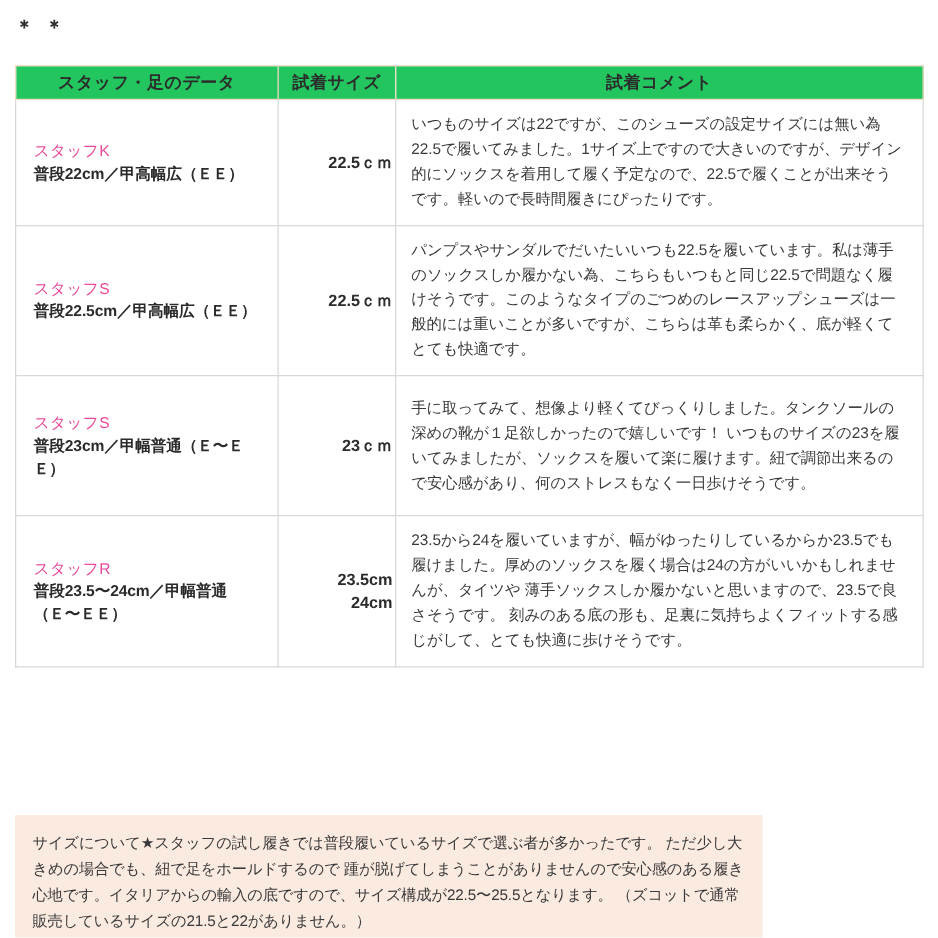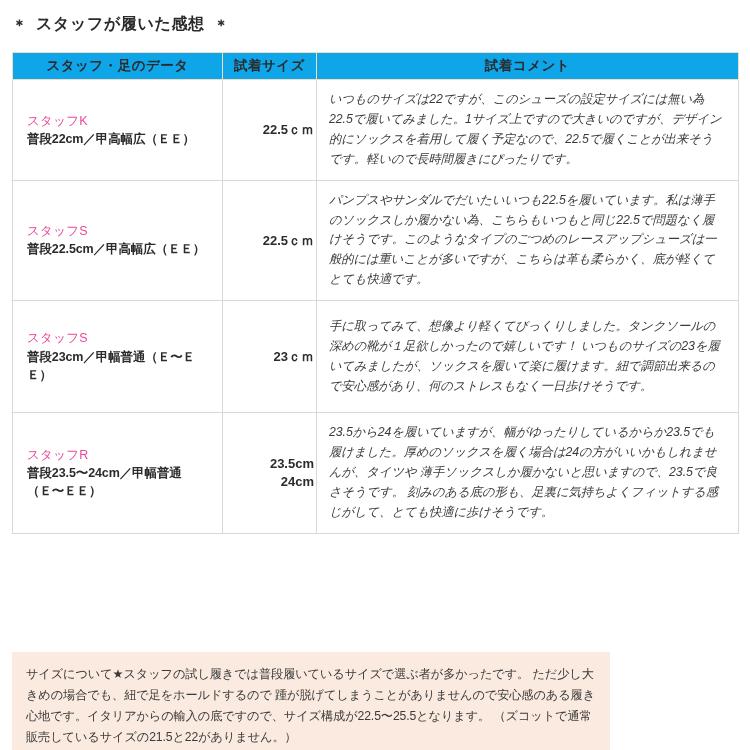--- a/index.html
+++ b/index.html
@@ -55,21 +55,21 @@
     table-layout: fixed;
     background: #ffffff;
   }
   .staff-table th,
   .staff-table td {
     border: 1px solid #d8d8d8;
     vertical-align: middle;
     box-sizing: border-box;
   }
   .staff-table thead th {
-    background: #0ea5e9;
+    background: #22c55e;
     border-color: #efdcc2;
     height: 23px;
     font-size: 13.5px;
     font-weight: bold;
     color: #2b2b2b;
     text-align: center;
     letter-spacing: 0.5px;
     padding: 4px 2px;
   }
 
@@ -108,21 +108,20 @@
     white-space: pre-line;
   }
 
   .cell-comment {
     padding: 10px 14px 10px 12px;
     font-size: 12.3px;
     line-height: 1.62;
     color: #3a3a3a;
     text-align: left;
     letter-spacing: -0.05px;
-    font-style: italic;
   }
 
   
   .row-1 td { height: 98px; }
   .row-2 td { height: 110px; }
   .row-3 td { height: 112px; }
   .row-4 td { height: 100px; }
   .row-5 td { height: 118px; }
 
   
@@ -140,21 +139,20 @@
     letter-spacing: -0.1px;
   }
 </style>
 </head>
 <body>
 
 <div class="page">
 
   <div class="title-bar">
     <span class="title-star">＊</span>
-    <span class="title-text">スタッフが履いた感想</span>
     <span class="title-star">＊</span>
   </div>
 
   <table class="staff-table">
     <colgroup>
       <col class="col-data">
       <col class="col-size">
       <col class="col-comment">
     </colgroup>
     <thead>

